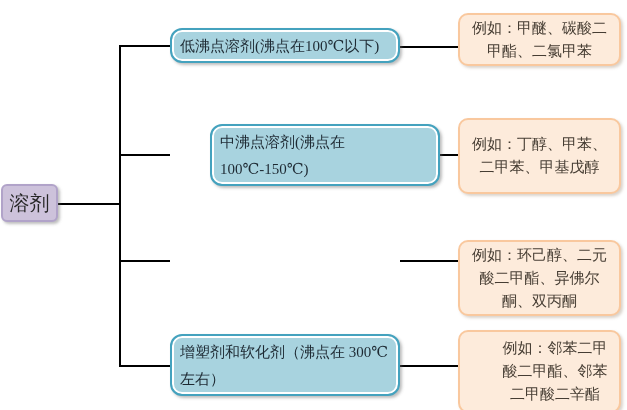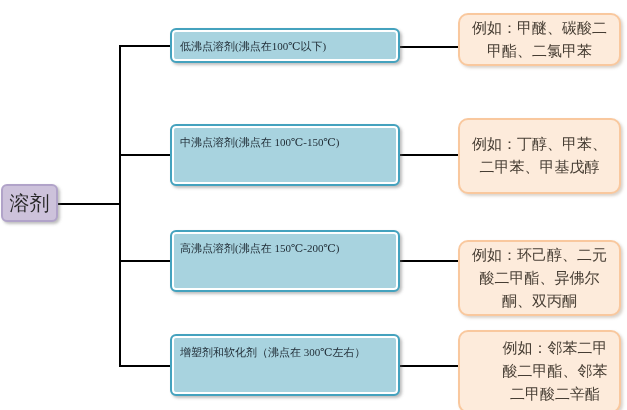--- a/index.html
+++ b/index.html
@@ -24,23 +24,23 @@
     border:2px solid var(--root-border);
     border-radius:6px;
     box-shadow:2px 2px 3px rgba(110,110,110,.45);
     display:flex;align-items:center;justify-content:center;
     font-size:20px;
   }
   .category-node{
     left:170px;width:230px;
     background:var(--category-fill);
     border:2px solid var(--category-border);
-    border-radius:6px;
+    border-radius:12px;
     box-shadow:inset 0 0 0 2px #ffffff,2px 2px 3px rgba(110,110,110,.45);
-    font-size:11px;line-height:27px;
+    font-size:15px;line-height:27px;
     padding:3px 8px;
     color:#1e2a33;
   }
   .example-node{
     left:458px;width:163px;
     background:var(--example-fill);
     border:2px solid var(--example-border);
     border-radius:10px;
     box-shadow:2px 2px 3px rgba(150,130,110,.35);
     display:flex;align-items:center;justify-content:center;
@@ -70,25 +70,22 @@
   <div class="line-h" style="left:400px;top:260px;width:58px;"></div>
   <div class="line-h" style="left:400px;top:365px;width:58px;"></div>
 
   <div class="node root-node">
     <span>溶剂</span>
   </div>
 
   <div class="node category-node" style="top:28px;height:35px;line-height:26px;">
     <span>低沸点溶剂(沸点在100℃以下)</span>
   </div>
-  <div class="node category-node" style="top:124px;height:62px;">
+  <div class="node category-node" style="top:124px;height:62px;margin-left:40px;">
     <span>中沸点溶剂(沸点在 100℃-150℃)</span>
-  </div>
-  <div class="node category-node" style="top:230px;height:62px;">
-    <span>高沸点溶剂(沸点在 150℃-200℃)</span>
   </div>
   <div class="node category-node" style="top:334px;height:62px;">
     <span>增塑剂和软化剂（沸点在 300℃左右）</span>
   </div>
 
   <div class="node example-node" style="top:13px;height:53px;">
     <span>例如：甲醚、碳酸二甲酯、二氯甲苯</span>
   </div>
   <div class="node example-node" style="top:118px;height:76px;">
     <span>例如：丁醇、甲苯、二甲苯、甲基戊醇</span>

